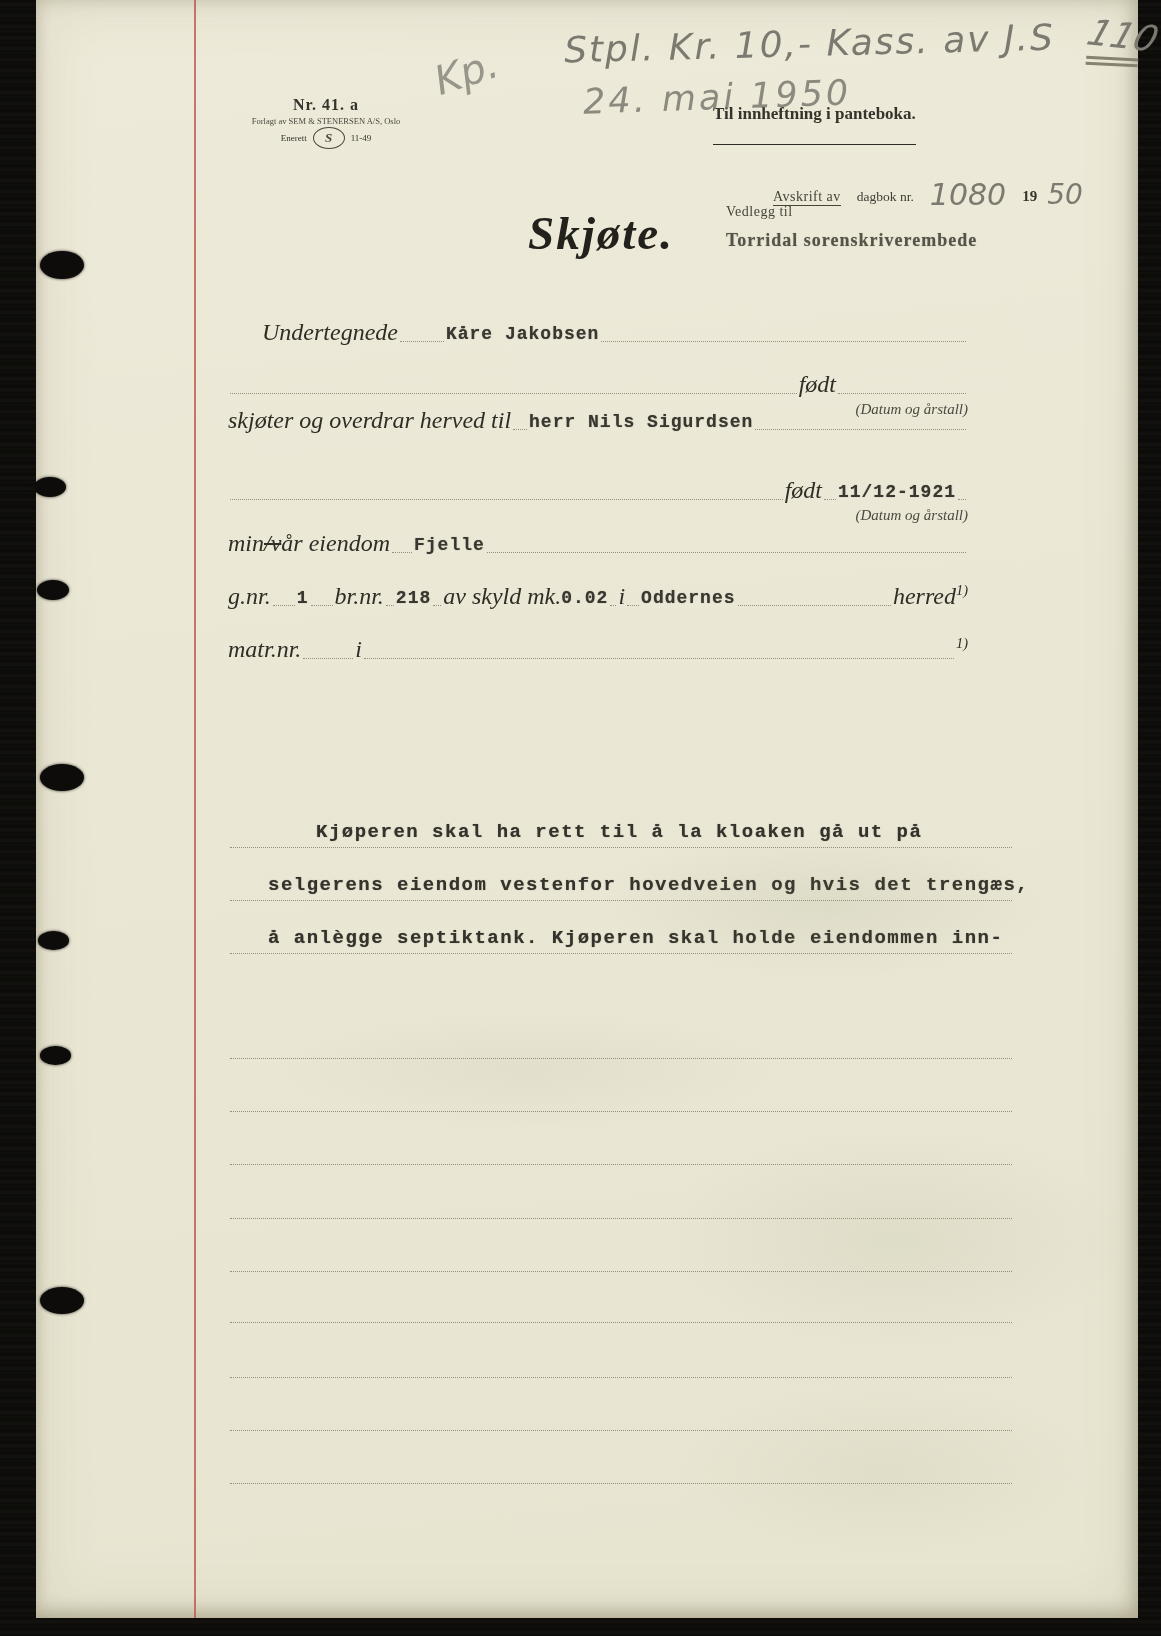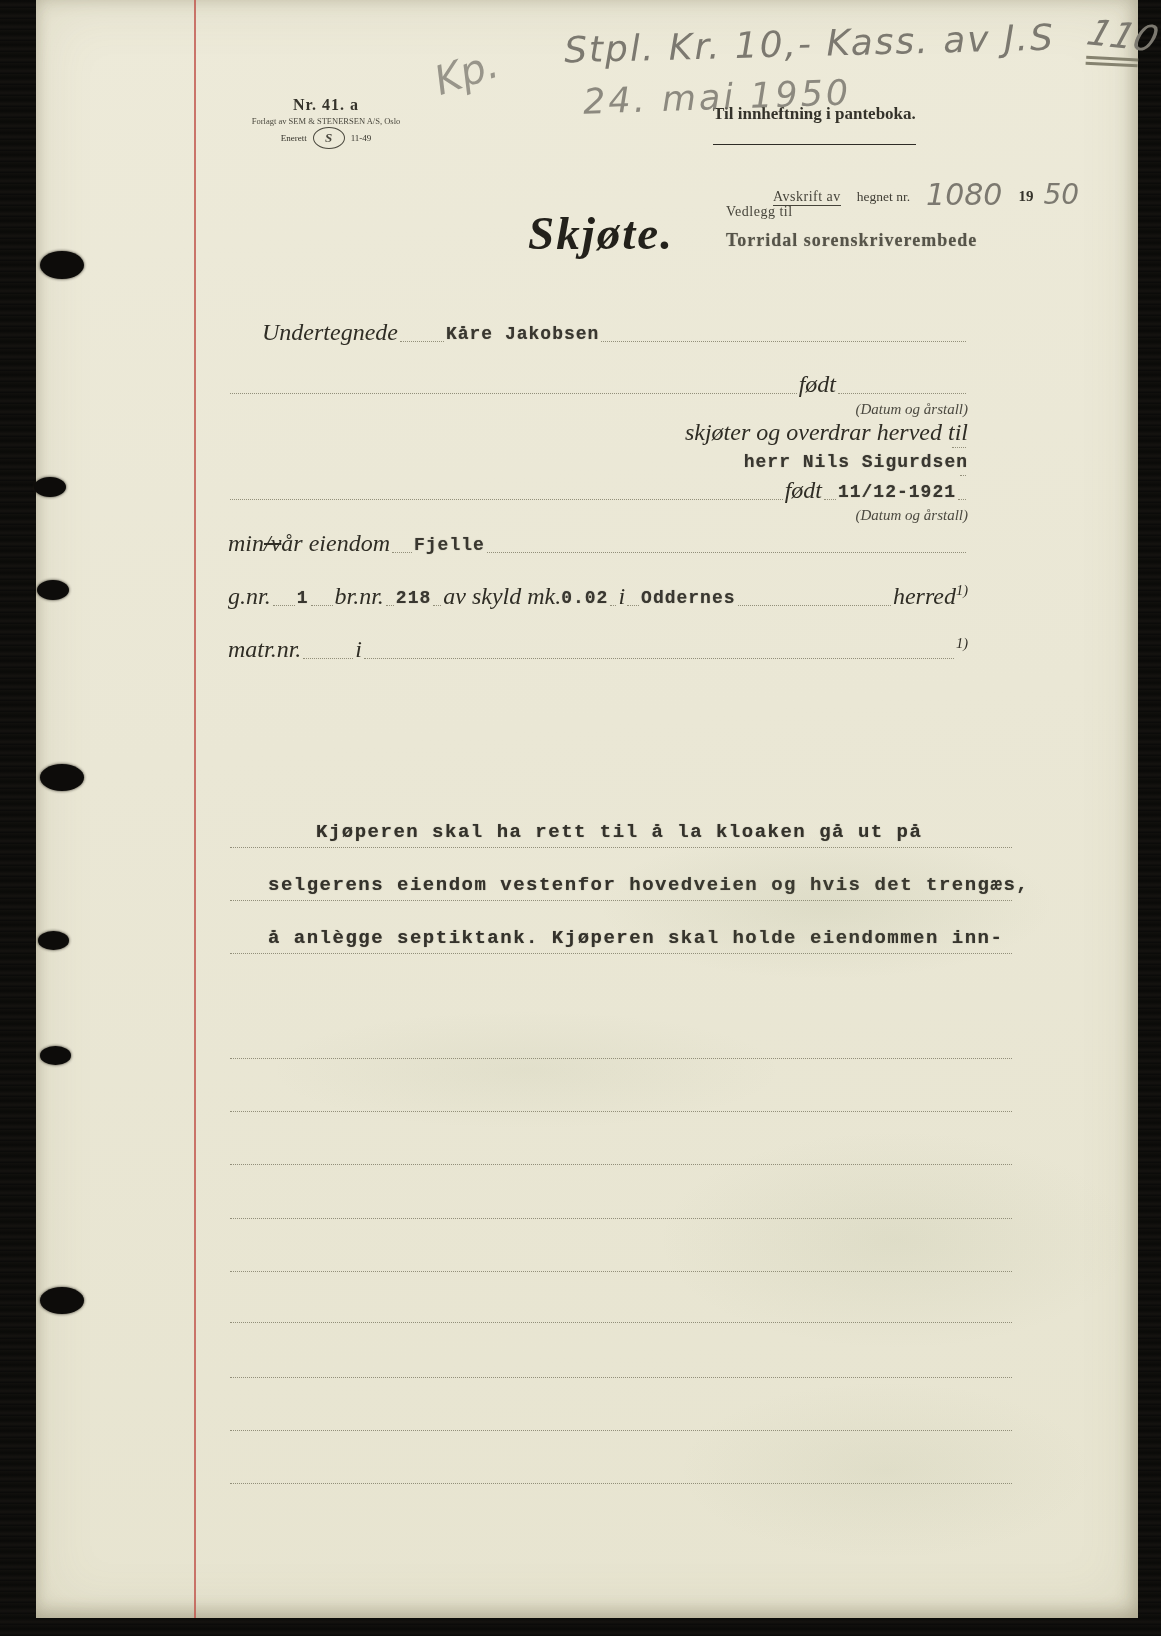--- a/index.html
+++ b/index.html
@@ -69,21 +69,21 @@
     <div style="width:52px;height:2.5px;background:#85826f;margin-top:4px;transform:rotate(-3deg);"></div>
     <div style="width:52px;height:2.5px;background:#85826f;margin-top:3px;transform:rotate(-3deg);"></div>
   </div>
 
   <div class="print" style="position:absolute;left:677px;top:104px;font-size:17px;font-weight:700;border-bottom:1.5px solid #2e2c26;padding-bottom:20px;z-index:2;">Til innheftning i panteboka.</div>
 
   <div class="hw" style="position:absolute;left:547px;top:80px;font-size:35px;letter-spacing:3px;transform:rotate(-2deg);z-index:3;opacity:.85;">24. mai 1950</div>
 
   <div style="position:absolute;left:690px;top:176px;display:flex;align-items:baseline;gap:16px;margin-left:47px;">
     <span class="stampink" style="font-size:14px;border-bottom:1.5px solid #46443a;letter-spacing:.5px;">Avskrift av</span>
-    <span class="print" style="font-size:13.5px;color:#403e35;">hegnet nr.</span>
+    <span class="print" style="font-size:13.5px;color:#403e35;">dagbok nr.</span>
     <span class="hw" style="font-size:30px;position:relative;top:4px;">1080</span>
     <span class="print" style="font-size:15px;font-weight:700;">19</span>
     <span class="hw" style="font-size:28px;position:relative;top:3px;left:-6px;">50</span>
   </div>
   <div class="stampink" style="position:absolute;left:690px;top:204px;font-size:14px;letter-spacing:.5px;">Vedlegg til</div>
   <div class="stampink" style="position:absolute;left:690px;top:230px;font-size:18px;font-weight:600;letter-spacing:1px;opacity:.9;text-shadow:0 0 1px rgba(70,68,58,.5);">Torridal sorenskriverembede</div>
 
   <div class="title">Skjøte.</div>
 
   <div class="row" style="top:315px;">
@@ -93,21 +93,21 @@
     <span class="dots"></span>
   </div>
 
   <div class="row" style="top:367px;">
     <span class="dots"></span>
     <span class="lbl">født</span>
     <span class="dots dfix" style="width:128px;"></span>
   </div>
   <div class="hint" style="top:401px;">(Datum og årstall)</div>
 
-  <div class="row" style="top:420px;flex-direction:column;">
+  <div class="row" style="top:403px;">
     <span class="lbl">skjøter og overdrar herved til</span>
     <span class="dots dfix" style="width:14px;"></span>
     <span class="tw">herr Nils Sigurdsen</span>
     <span class="dots"></span>
   </div>
 
   <div class="row" style="top:473px;">
     <span class="dots"></span>
     <span class="lbl">født</span>
     <span class="dots dfix" style="width:12px;"></span>

